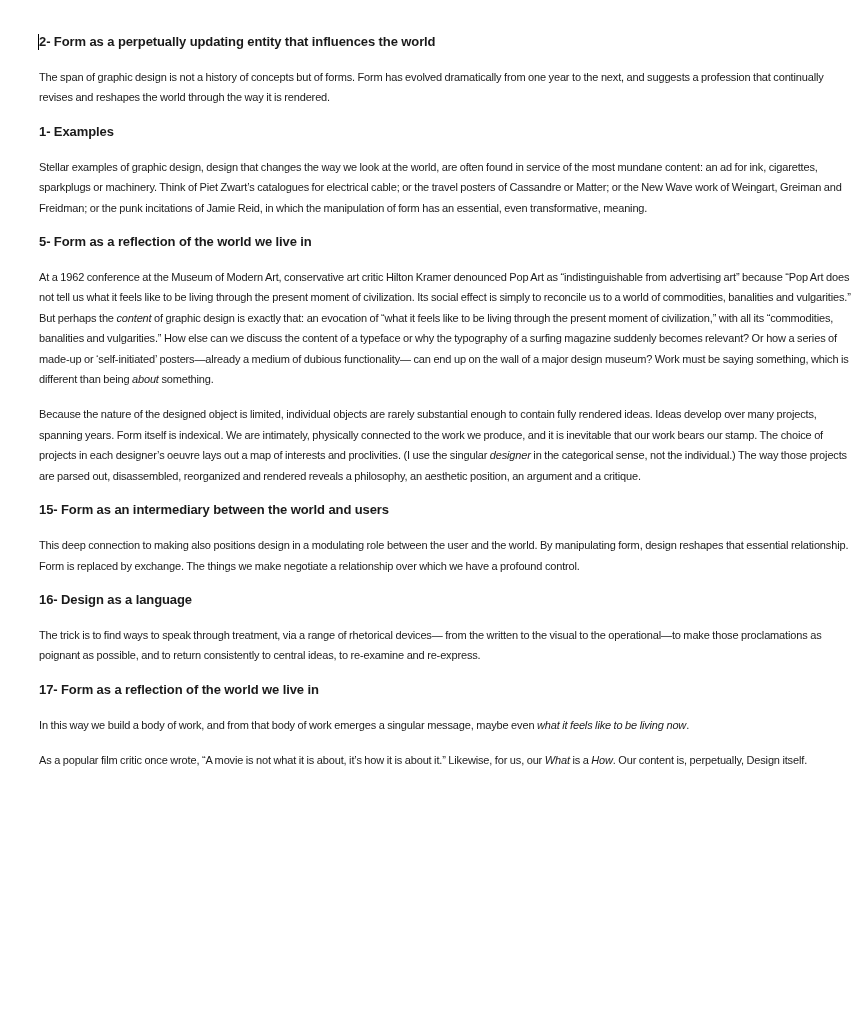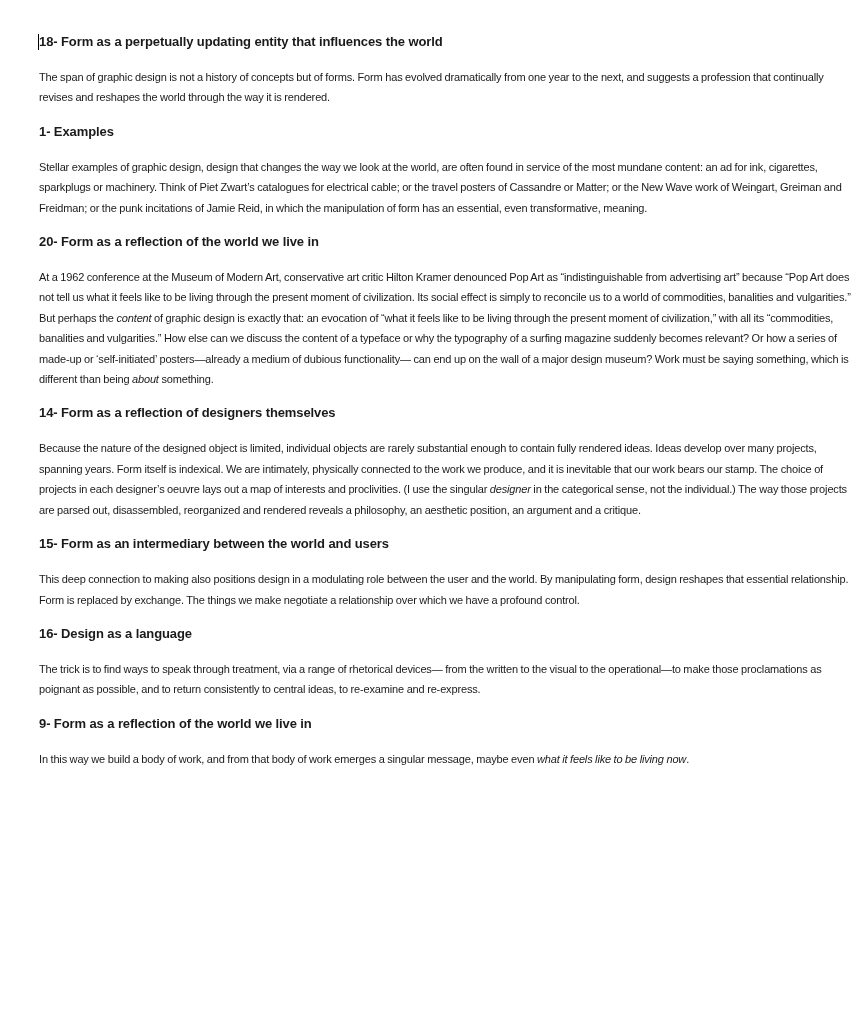--- a/index.html
+++ b/index.html
@@ -22,42 +22,42 @@
     .cursor {
       position: absolute; left: -1px; top: 1px; width: 1px; height: 16px;
       background: #000;
     }
   </style>
 </head>
 <body>
 
 <div class="doc" id="doc">
     <div class="section">
-      <div class="heading"><span class="cursor"></span><span>18- Form as a perpetually updating entity that influences the world</span></div>
+      <div class="heading"><span class="cursor"></span><span>2- Form as a perpetually updating entity that influences the world</span></div>
       <p class="para"><span>The span of graphic design is not a history of concepts but of forms. Form has evolved dramatically from one year to the next, and suggests a profession that continually revises and reshapes the world through the way it is rendered.</span></p>
     </div>
     <div class="section">
       <div class="heading"><span>1- Examples</span></div>
       <p class="para"><span>Stellar examples of graphic design, design that changes the way we look at the world, are often found in service of the most mundane content: an ad for ink, cigarettes, sparkplugs or machinery. Think of Piet Zwart’s catalogues for electrical cable; or the travel posters of Cassandre or Matter; or the New Wave work of Weingart, Greiman and Freidman; or the punk incitations of Jamie Reid, in which the manipulation of form has an essential, even transformative, meaning.</span></p>
     </div>
     <div class="section">
-      <div class="heading"><span>20- Form as a reflection of the world we live in</span></div>
+      <div class="heading"><span>5- Form as a reflection of the world we live in</span></div>
       <p class="para"><span>At a 1962 conference at the Museum of Modern Art, conservative art critic Hilton Kramer denounced Pop Art as “indistinguishable from advertising art” because “Pop Art does not tell us what it feels like to be living through the present moment of civilization. Its social effect is simply to reconcile us to a world of commodities, banalities and vulgarities.” But perhaps the </span><em>content</em><span> of graphic design is exactly that: an evocation of “what it feels like to be living through the present moment of civilization,” with all its “commodities, banalities and vulgarities.” How else can we discuss the content of a typeface or why the typography of a surfing magazine suddenly becomes relevant? Or how a series of made-up or ‘self-initiated’ posters—already a medium of dubious functionality— can end up on the wall of a major design museum? Work must be saying something, which is different than being </span><em>about</em><span> something.</span></p>
     </div>
     <div class="section">
-      <div class="heading"><span>14- Form as a reflection of designers themselves</span></div>
       <p class="para"><span>Because the nature of the designed object is limited, individual objects are rarely substantial enough to contain fully rendered ideas. Ideas develop over many projects, spanning years. Form itself is indexical. We are intimately, physically connected to the work we produce, and it is inevitable that our work bears our stamp. The choice of projects in each designer’s oeuvre lays out a map of interests and proclivities. (I use the singular </span><em>designer</em><span> in the categorical sense, not the individual.) The way those projects are parsed out, disassembled, reorganized and rendered reveals a philosophy, an aesthetic position, an argument and a critique.</span></p>
     </div>
     <div class="section">
       <div class="heading"><span>15- Form as an intermediary between the world and users</span></div>
       <p class="para"><span>This deep connection to making also positions design in a modulating role between the user and the world. By manipulating form, design reshapes that essential relationship. Form is replaced by exchange. The things we make negotiate a relationship over which we have a profound control.</span></p>
     </div>
     <div class="section">
       <div class="heading"><span>16- Design as a language</span></div>
       <p class="para"><span>The trick is to find ways to speak through treatment, via a range of rhetorical devices— from the written to the visual to the operational—to make those proclamations as poignant as possible, and to return consistently to central ideas, to re-examine and re-express.</span></p>
     </div>
     <div class="section">
-      <div class="heading"><span>9- Form as a reflection of the world we live in</span></div>
+      <div class="heading"><span>17- Form as a reflection of the world we live in</span></div>
       <p class="para"><span>In this way we build a body of work, and from that body of work emerges a singular message, maybe even </span><em>what it feels like to be living now</em><span>.</span></p>
     </div>
     <div class="section">
+      <p class="para"><span>As a popular film critic once wrote, “A movie is not what it is about, it’s how it is about it.” Likewise, for us, our </span><em>What</em><span> is a </span><em>How</em><span>. Our content is, perpetually, Design itself.</span></p>
     </div>
   </div>
 
 </body></html>

